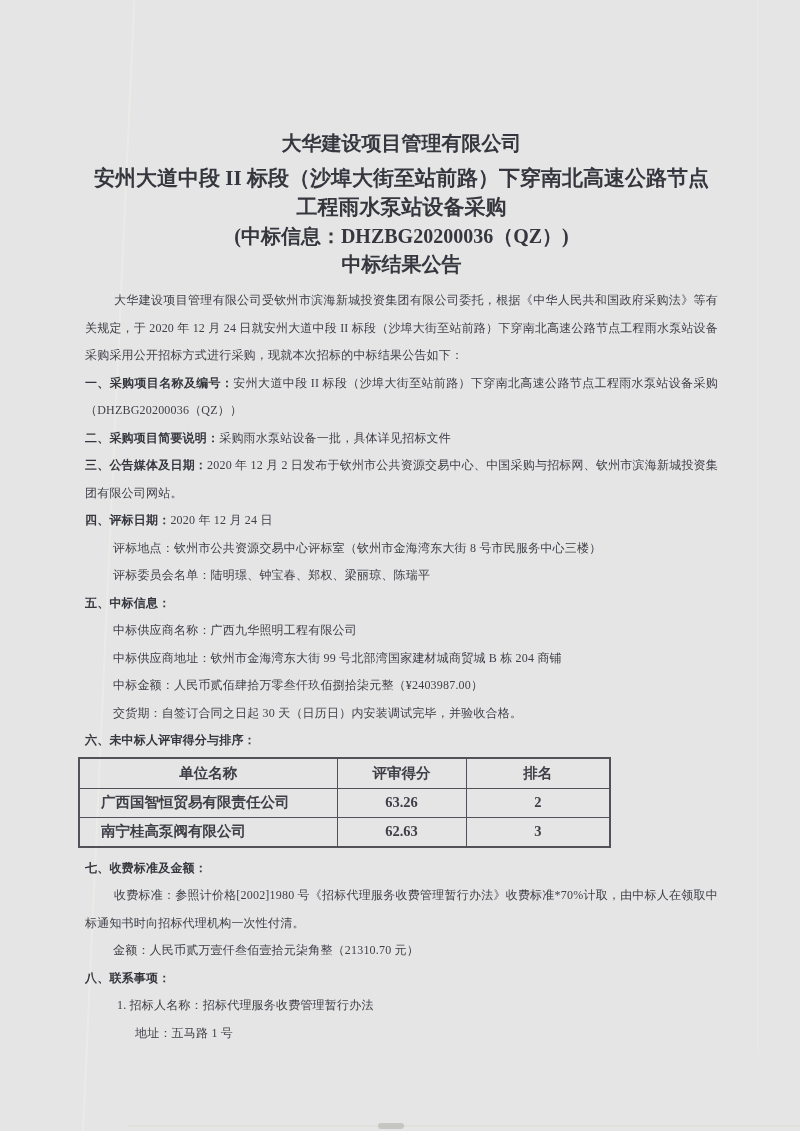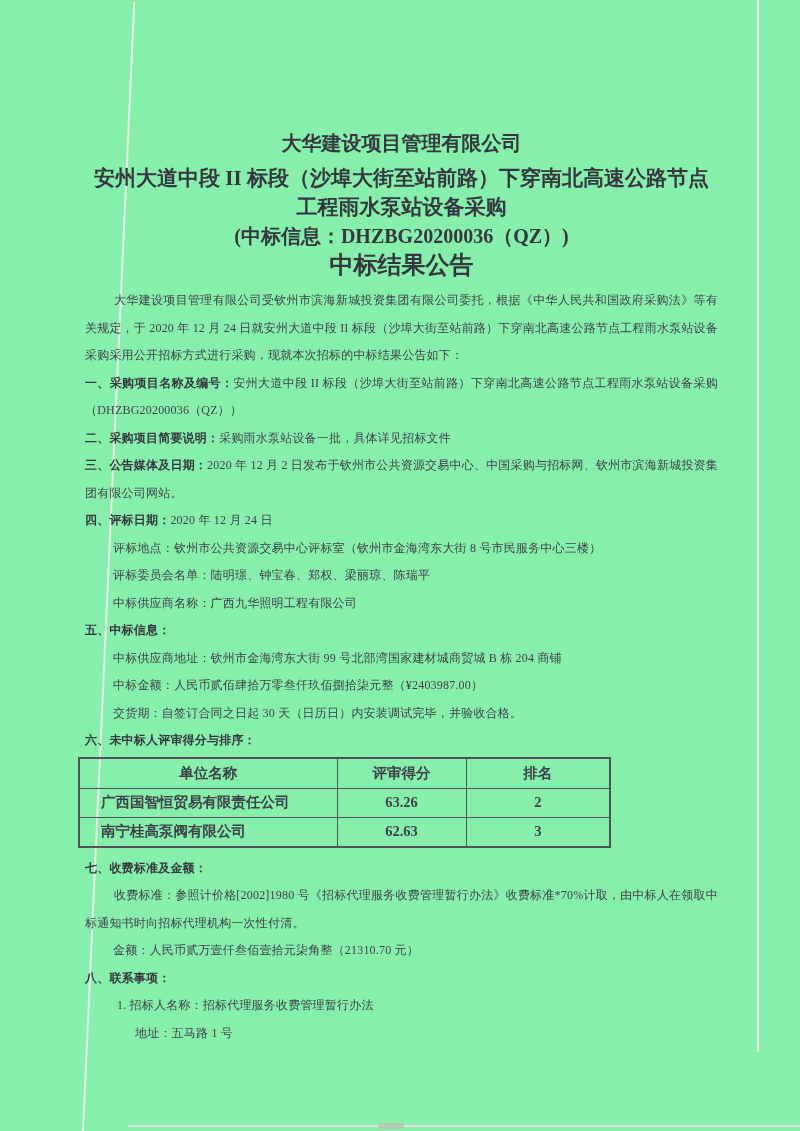--- a/index.html
+++ b/index.html
@@ -5,21 +5,21 @@
   html, body { margin: 0; padding: 0; }
   body {
     background: #ffffff;
     font-family: "Liberation Serif", "DejaVu Serif", serif;
     -webkit-font-smoothing: antialiased;
   }
   .page {
     position: relative;
     width: 800px;
     height: 1131px;
-    background: #86efac;
+    background: #e5e5e5;
     overflow: hidden;
     color: #3e3f47;
   }
   
   .crease-left {
     position: absolute;
     left: 82px; top: 0;
     width: 2px; height: 1131px;
     background: #eaeae6;
     transform-origin: bottom left;
@@ -51,21 +51,21 @@
   }
   .t {
     text-align: center;
     font-weight: 700;
     color: #35363e;
     margin: 0;
   }
   .t1 { font-size: 20px; line-height: 30px; }
   .t2 { font-size: 21px; line-height: 29px; margin-top: 6px; }
   .t3 { font-size: 20px; line-height: 29px; }
-  .t4 { font-size: 24px; line-height: 29px; }
+  .t4 { font-size: 20px; line-height: 29px; font-family: Liberation Mono, monospace; }
   .para {
     font-size: 12px;
     line-height: 27.5px;
     margin: 0;
     text-align: justify;
     letter-spacing: 0.2px;
   }
   .indent { text-indent: 29px; }
   .sub { padding-left: 28px; }
   .sub8a { padding-left: 32px; }
@@ -114,22 +114,22 @@
     <p class="para"><span class="b">一、采购项目名称及编号：</span><span>安州大道中段 II 标段（沙埠大街至站前路）下穿南北高速公路节点工程雨水泵站设备采购（DHZBG20200036（QZ））</span></p>
 
     <p class="para"><span class="b">二、采购项目简要说明：</span><span>采购雨水泵站设备一批，具体详见招标文件</span></p>
 
     <p class="para"><span class="b">三、公告媒体及日期：</span><span>2020 年 12 月 2 日发布于钦州市公共资源交易中心、中国采购与招标网、钦州市滨海新城投资集团有限公司网站。</span></p>
 
     <p class="para"><span class="b">四、评标日期：</span><span>2020 年 12 月 24 日</span></p>
     <p class="para sub"><span>评标地点：</span><span>钦州市公共资源交易中心评标室（钦州市金海湾东大街 8 号市民服务中心三楼）</span></p>
     <p class="para sub"><span>评标委员会名单：</span><span>陆明璟、钟宝春、郑权、梁丽琼、陈瑞平</span></p>
 
+    <p class="para"><span class="b">五、中标信息：</span></p>
     <p class="para sub"><span>中标供应商名称：</span><span>广西九华照明工程有限公司</span></p>
-    <p class="para"><span class="b">五、中标信息：</span></p>
     <p class="para sub"><span>中标供应商地址：</span><span>钦州市金海湾东大街 99 号北部湾国家建材城商贸城 B 栋 204 商铺</span></p>
     <p class="para sub"><span>中标金额：</span><span>人民币贰佰肆拾万零叁仟玖佰捌拾柒元整（¥2403987.00）</span></p>
     <p class="para sub"><span>交货期：</span><span>自签订合同之日起 30 天（日历日）内安装调试完毕，并验收合格。</span></p>
 
     <p class="para"><span class="b">六、未中标人评审得分与排序：</span></p>
 
     <table class="score-table">
       <colgroup>
           <col class="c1">
           <col class="c2">

